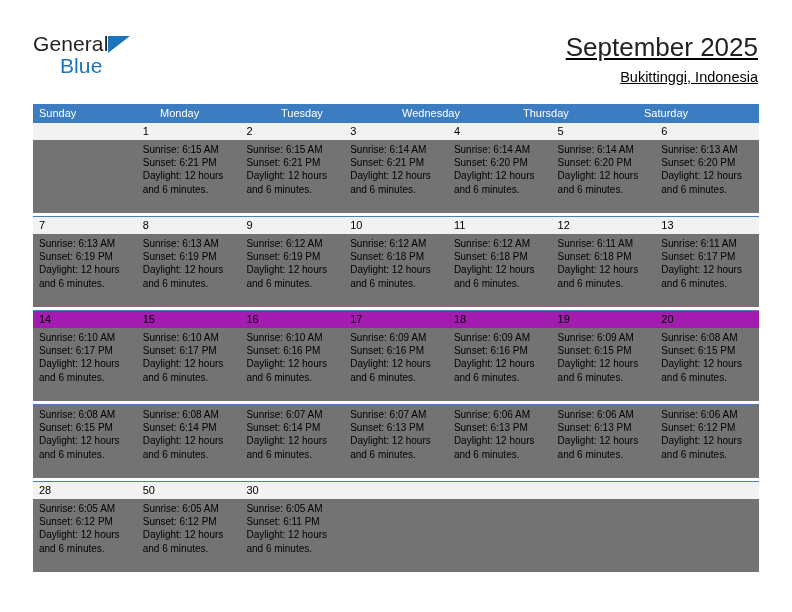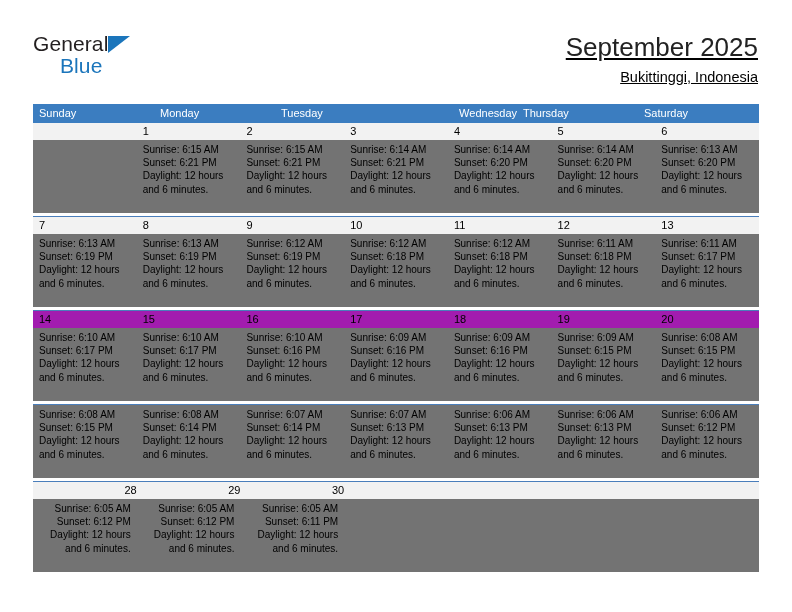--- a/index.html
+++ b/index.html
@@ -172,21 +172,21 @@
       <div class="cal-subtitle">Bukittinggi, Indonesia</div>
     </div>
 
   </div>
 
   <div class="calendar">
     <div class="cal-head" id="cal-head" style="background: rgb(59, 125, 192);">
         <div class="hcell" style="color: rgb(255, 255, 255);">Sunday</div>
         <div class="hcell" style="color: rgb(255, 255, 255);">Monday</div>
         <div class="hcell" style="color: rgb(255, 255, 255);">Tuesday</div>
-        <div class="hcell" style="color: rgb(255, 255, 255); text-align: right;">Wednesday</div>
+        <div class="hcell" style="color: rgb(255, 255, 255);">Wednesday</div>
         <div class="hcell" style="color: rgb(255, 255, 255);">Thursday</div>
         <div class="hcell" style="color: rgb(255, 255, 255);">Saturday</div>
       </div>
     <div id="cal-weeks">
         <div class="week">
           <div class="week-numbers" style="background: rgb(242, 242, 242);">
             <div class="ncell"></div>
             <div class="ncell">1</div>
             <div class="ncell">2</div>
             <div class="ncell">3</div>
@@ -392,24 +392,24 @@
             </div>
             <div class="bcell">
               <div class="line">Sunrise: 6:06 AM</div>
               <div class="line">Sunset: 6:12 PM</div>
               <div class="line">Daylight: 12 hours</div>
               <div class="line">and 6 minutes.</div>
             </div>
           </div>
         </div>
         <div class="week-spacer"></div>
-        <div class="week" style="border-top-color: rgb(74, 126, 187); text-align: right;">
+        <div class="week" style="border-top-color: rgb(74, 126, 187);">
           <div class="week-numbers" style="background: rgb(242, 242, 242);">
             <div class="ncell">28</div>
-            <div class="ncell">29</div>
+            <div class="ncell">50</div>
             <div class="ncell">30</div>
             <div class="ncell"></div>
             <div class="ncell"></div>
             <div class="ncell"></div>
             <div class="ncell"></div>
           </div>
           <div class="week-body">
             <div class="bcell">
               <div class="line">Sunrise: 6:05 AM</div>
               <div class="line">Sunset: 6:12 PM</div>

